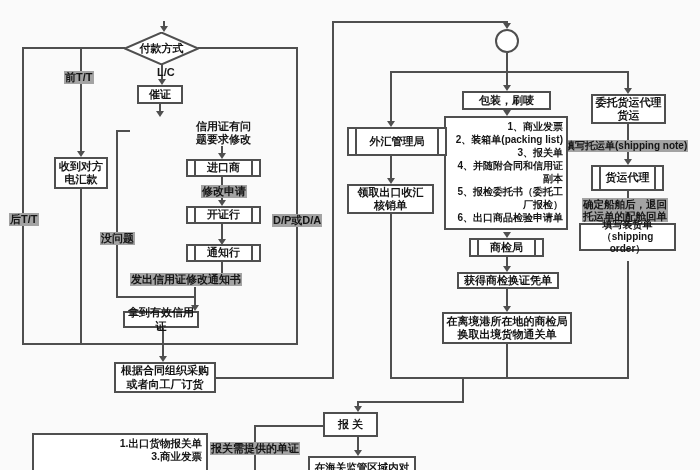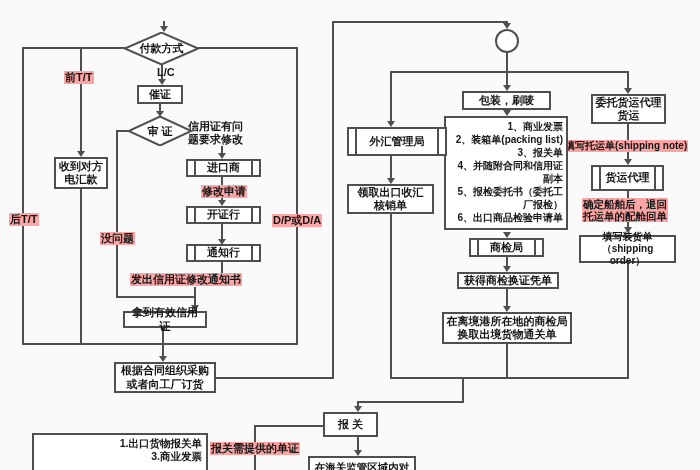--- a/index.html
+++ b/index.html
@@ -37,21 +37,21 @@
   .diamond{position:absolute;}
   .diamond svg{position:absolute;left:0;top:0;width:100%;height:100%;}
   .diamond .dlab{position:absolute;left:0;top:0;right:0;bottom:0;
     display:flex;align-items:center;justify-content:center;
     font-weight:700;font-size:11px;}
   
   .circle{position:absolute;box-sizing:border-box;border:2px solid #4f4f4f;
     border-radius:50%;background:#fff;}
   
   .lbl{position:absolute;font-weight:700;font-size:11px;line-height:1.15;
-    white-space:pre-line;background:#fca5a5;padding:0 1px;}
+    white-space:pre-line;background:#a3a3a3;padding:0 1px;}
   .lbl.clear{background:transparent;}
 </style>
 </head>
 <body>
 
 <div class="stage">
 
   <i class="v" style="left:163px;top:21px;height:5px"></i>
   <i class="a" style="left:160px;top:26px"></i>
   <i class="h" style="left:23px;top:47px;width:102px"></i>
@@ -115,53 +115,47 @@
   <i class="v" style="left:627px;top:124px;height:35px"></i>
   <i class="a" style="left:624px;top:159px"></i>
   <i class="v" style="left:627px;top:191px;height:36px"></i>
   <i class="a" style="left:624px;top:227px"></i>
   <i class="v" style="left:627px;top:261px;height:117px"></i>
 
   <span class="lbl clear" style="left:156px;top:66px">L/C</span>
   <span class="lbl" style="left:64px;top:71px">前T/T</span>
   <span class="lbl" style="left:9px;top:213px">后T/T</span>
   <span class="lbl" style="left:272px;top:214px">D/P或D/A</span>
-  <span class="lbl clear" style="left:187px;top:120px">信用证有问
+  <span class="lbl clear" style="left:195px;top:120px">信用证有问
 题要求修改</span>
   <span class="lbl" style="left:201px;top:185px">修改申请</span>
   <span class="lbl" style="left:100px;top:232px">没问题</span>
   <span class="lbl" style="left:130px;top:273px">发出信用证修改通知书</span>
   <span class="lbl" style="left:564px;top:140px;font-size:10px">填写托运单(shipping note)</span>
   <span class="lbl" style="left:582px;top:198px;font-size:10.5px">确定船舶后，退回
 托运单的配舱回单</span>
   <span class="lbl" style="left:210px;top:442px">报关需提供的单证</span>
 
 
   <div class="diamond" style="left:124px;top:32px;width:75px;height:33px">
     <svg viewBox="0 0 100 60" preserveAspectRatio="none">
         <polygon points="50,1 99,30 50,59 1,30" style="fill:#fff;stroke:#4f4f4f;stroke-width:2;vector-effect:non-scaling-stroke"></polygon>
       </svg>
     <div class="dlab">付款方式</div>
   </div>
 
   <div class="node" style="left:137px;top:85px;width:46px;height:19px">催证</div>
 
-  <div class="diamond" style="left:128px;top:116px;width:64px;height:30px">
-    <svg viewBox="0 0 100 60" preserveAspectRatio="none">
-        <polygon points="50,1 99,30 50,59 1,30" style="fill:#fff;stroke:#4f4f4f;stroke-width:2;vector-effect:non-scaling-stroke"></polygon>
-      </svg>
-    <div class="dlab">审 证</div>
-  </div>
 
   <div class="node" style="left:54px;top:157px;width:54px;height:32px">收到对方
 电汇款</div>
   <div class="node predef" style="left:186px;top:159px;width:75px;height:18px">进口商</div>
   <div class="node predef" style="left:186px;top:206px;width:75px;height:18px">开证行</div>
   <div class="node predef" style="left:186px;top:244px;width:75px;height:18px">通知行</div>
-  <div class="node" style="left:123px;top:311px;width:84px;height:17px">拿到有效信用证</div>
+  <div class="node" style="left:123px;top:311px;width:76px;height:17px">拿到有效信用证</div>
   <div class="node" style="left:114px;top:362px;width:102px;height:31px">根据合同组织采购
 或者向工厂订货</div>
 
   <div class="circle" style="left:495px;top:29px;width:24px;height:24px"></div>
 
   <div class="node" style="left:462px;top:91px;width:89px;height:19px">包装，刷唛</div>
 
   <div class="node list" style="left:444px;top:116px;width:124px;height:114px;font-size:10px;line-height:13px;padding:2px 3px">
     <div>1、商业发票</div>
     <div>2、装箱单(packing list)</div>
@@ -175,21 +169,21 @@
   <div class="node" style="left:347px;top:184px;width:87px;height:30px">领取出口收汇
 核销单</div>
   <div class="node predef" style="left:469px;top:238px;width:75px;height:19px">商检局</div>
   <div class="node" style="left:457px;top:272px;width:102px;height:17px">获得商检换证凭单</div>
   <div class="node" style="left:442px;top:312px;width:130px;height:32px">在离境港所在地的商检局
 换取出境货物通关单</div>
 
   <div class="node" style="left:591px;top:94px;width:75px;height:30px">委托货运代理
 货运</div>
   <div class="node predef" style="left:591px;top:165px;width:73px;height:26px">货运代理</div>
-  <div class="node" style="left:579px;top:235px;width:97px;height:28px;font-size:10px">填写装货单
+  <div class="node" style="left:579px;top:223px;width:97px;height:28px;font-size:10px">填写装货单
 （shipping order）</div>
 
   <div class="node list" style="left:32px;top:433px;width:176px;height:45px;font-size:10.5px;line-height:12.5px;padding:2px 4px">
     <div>1.出口货物报关单</div>
     <div>3.商业发票</div>
   </div>
   <div class="node" style="left:323px;top:412px;width:55px;height:25px">报 关</div>
   <div class="node" style="left:308px;top:456px;width:108px;height:22px;font-size:10.5px">在海关监管区域内对</div>
 
 </div>

